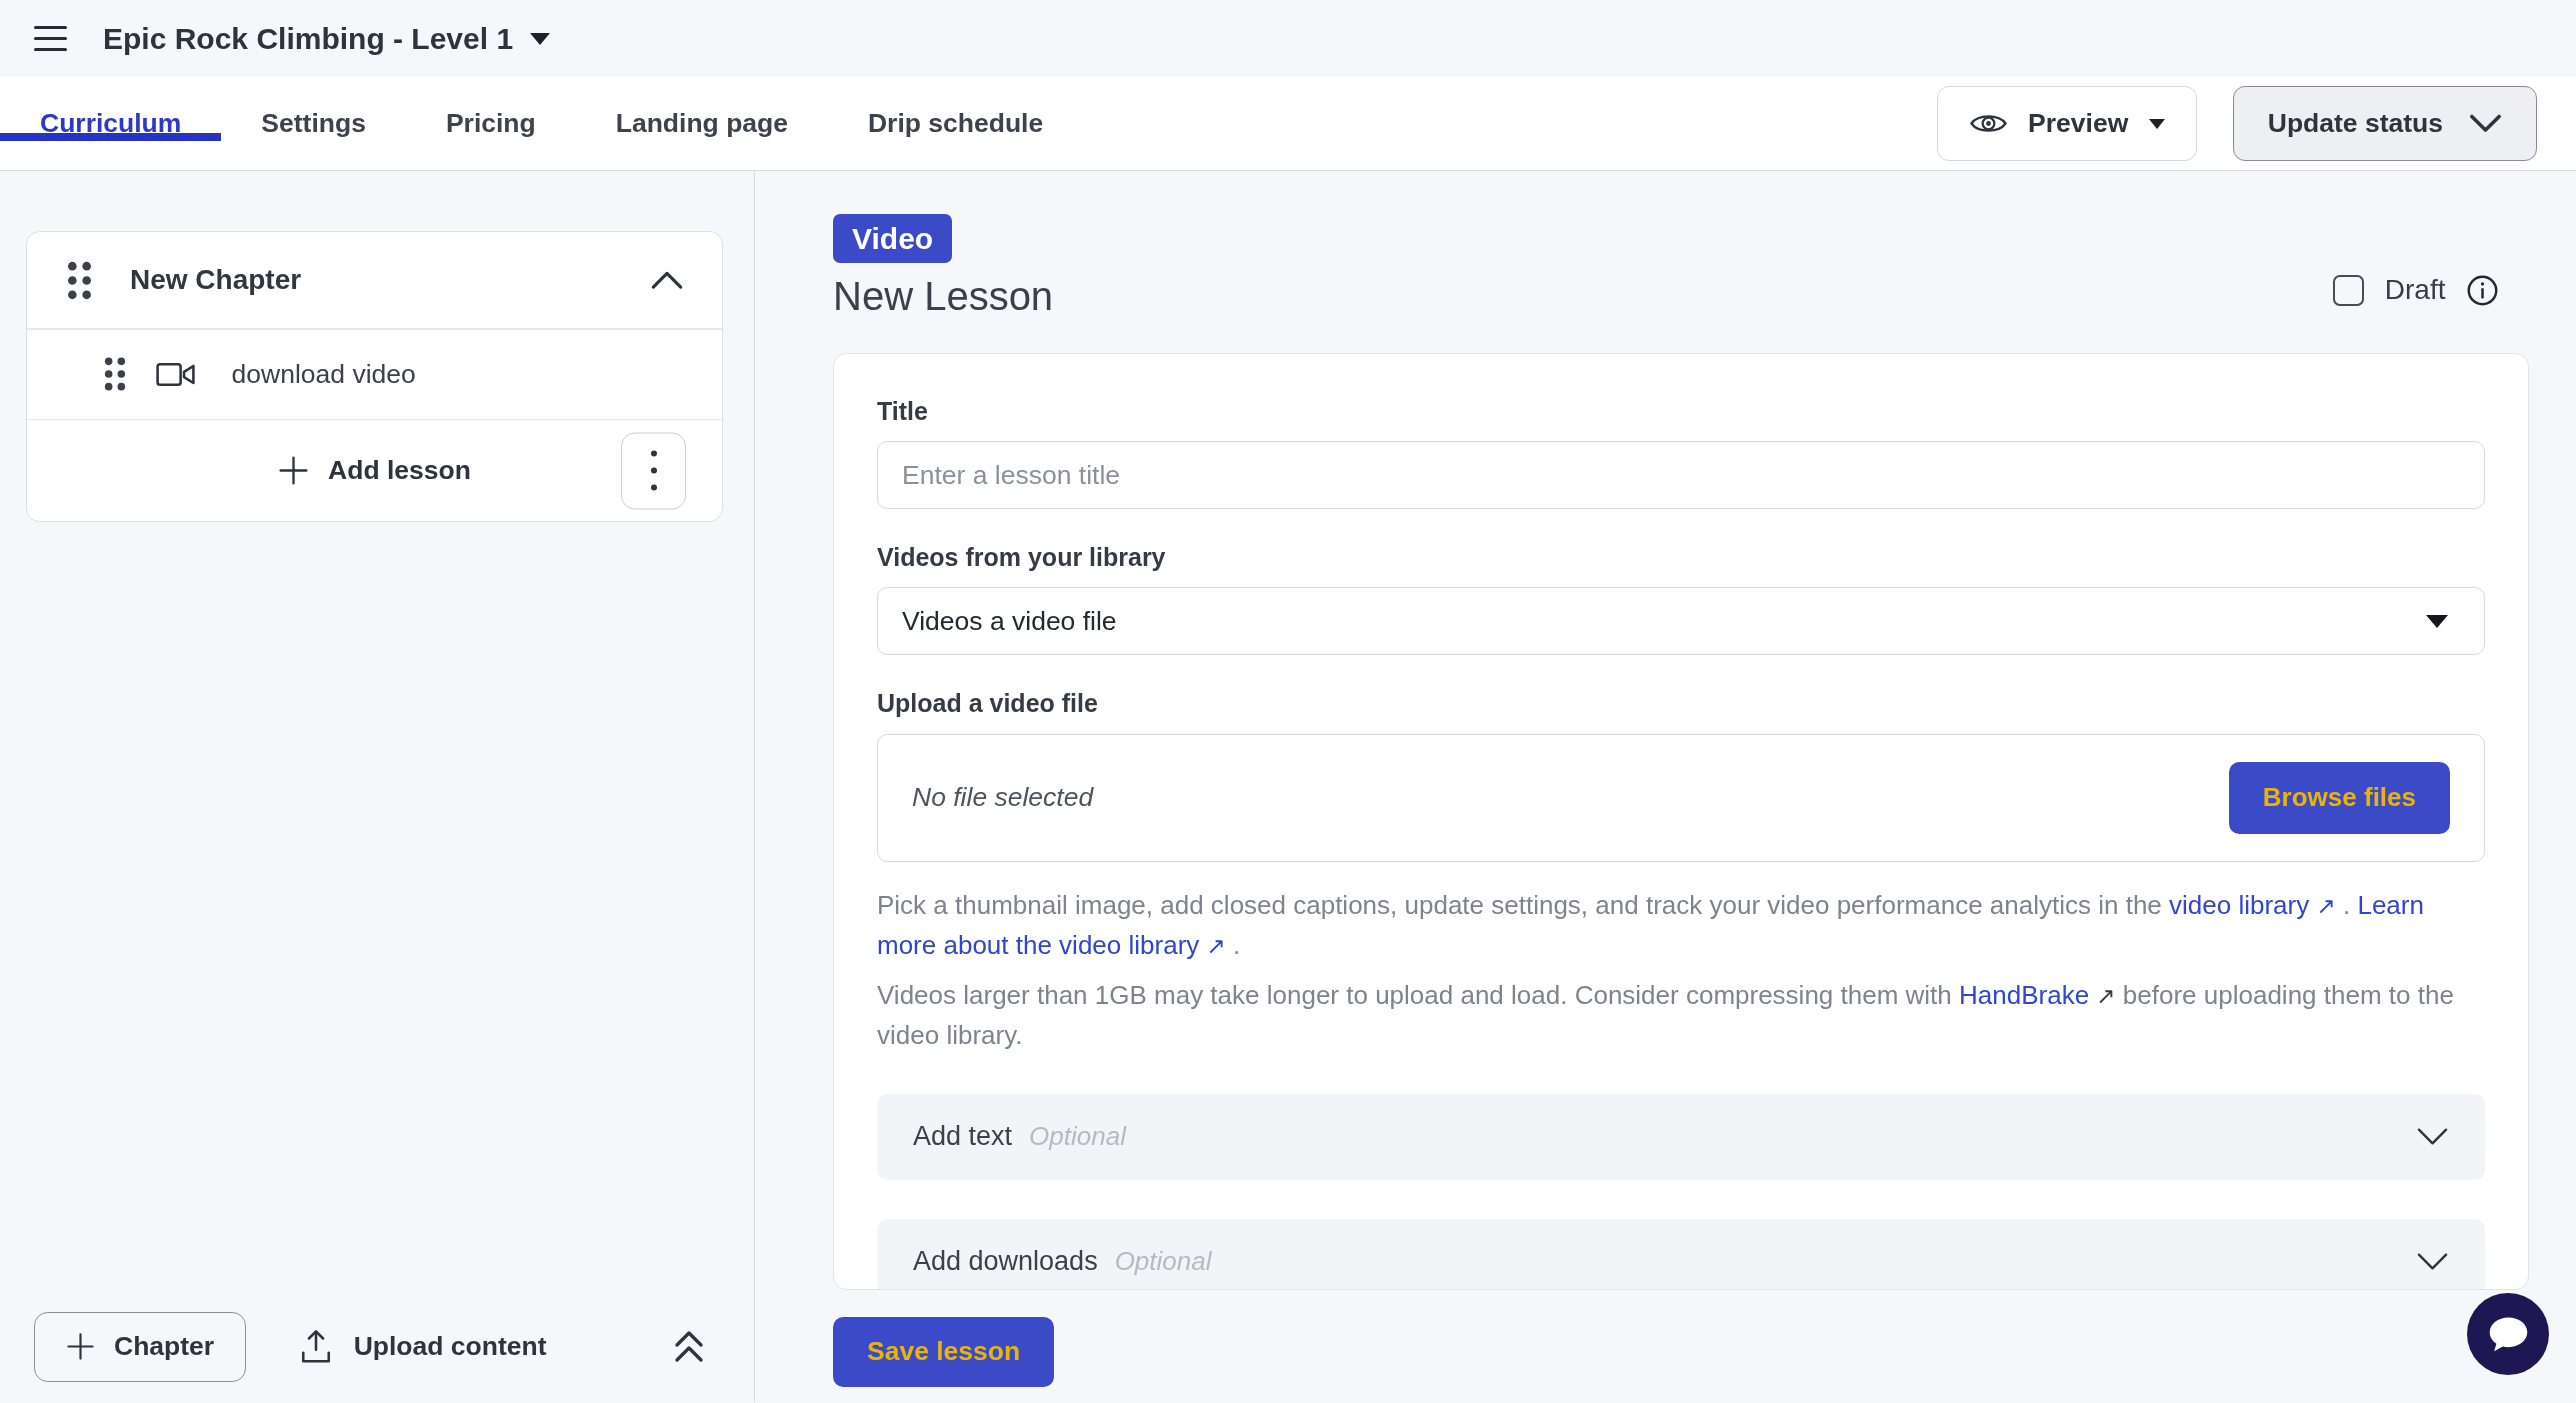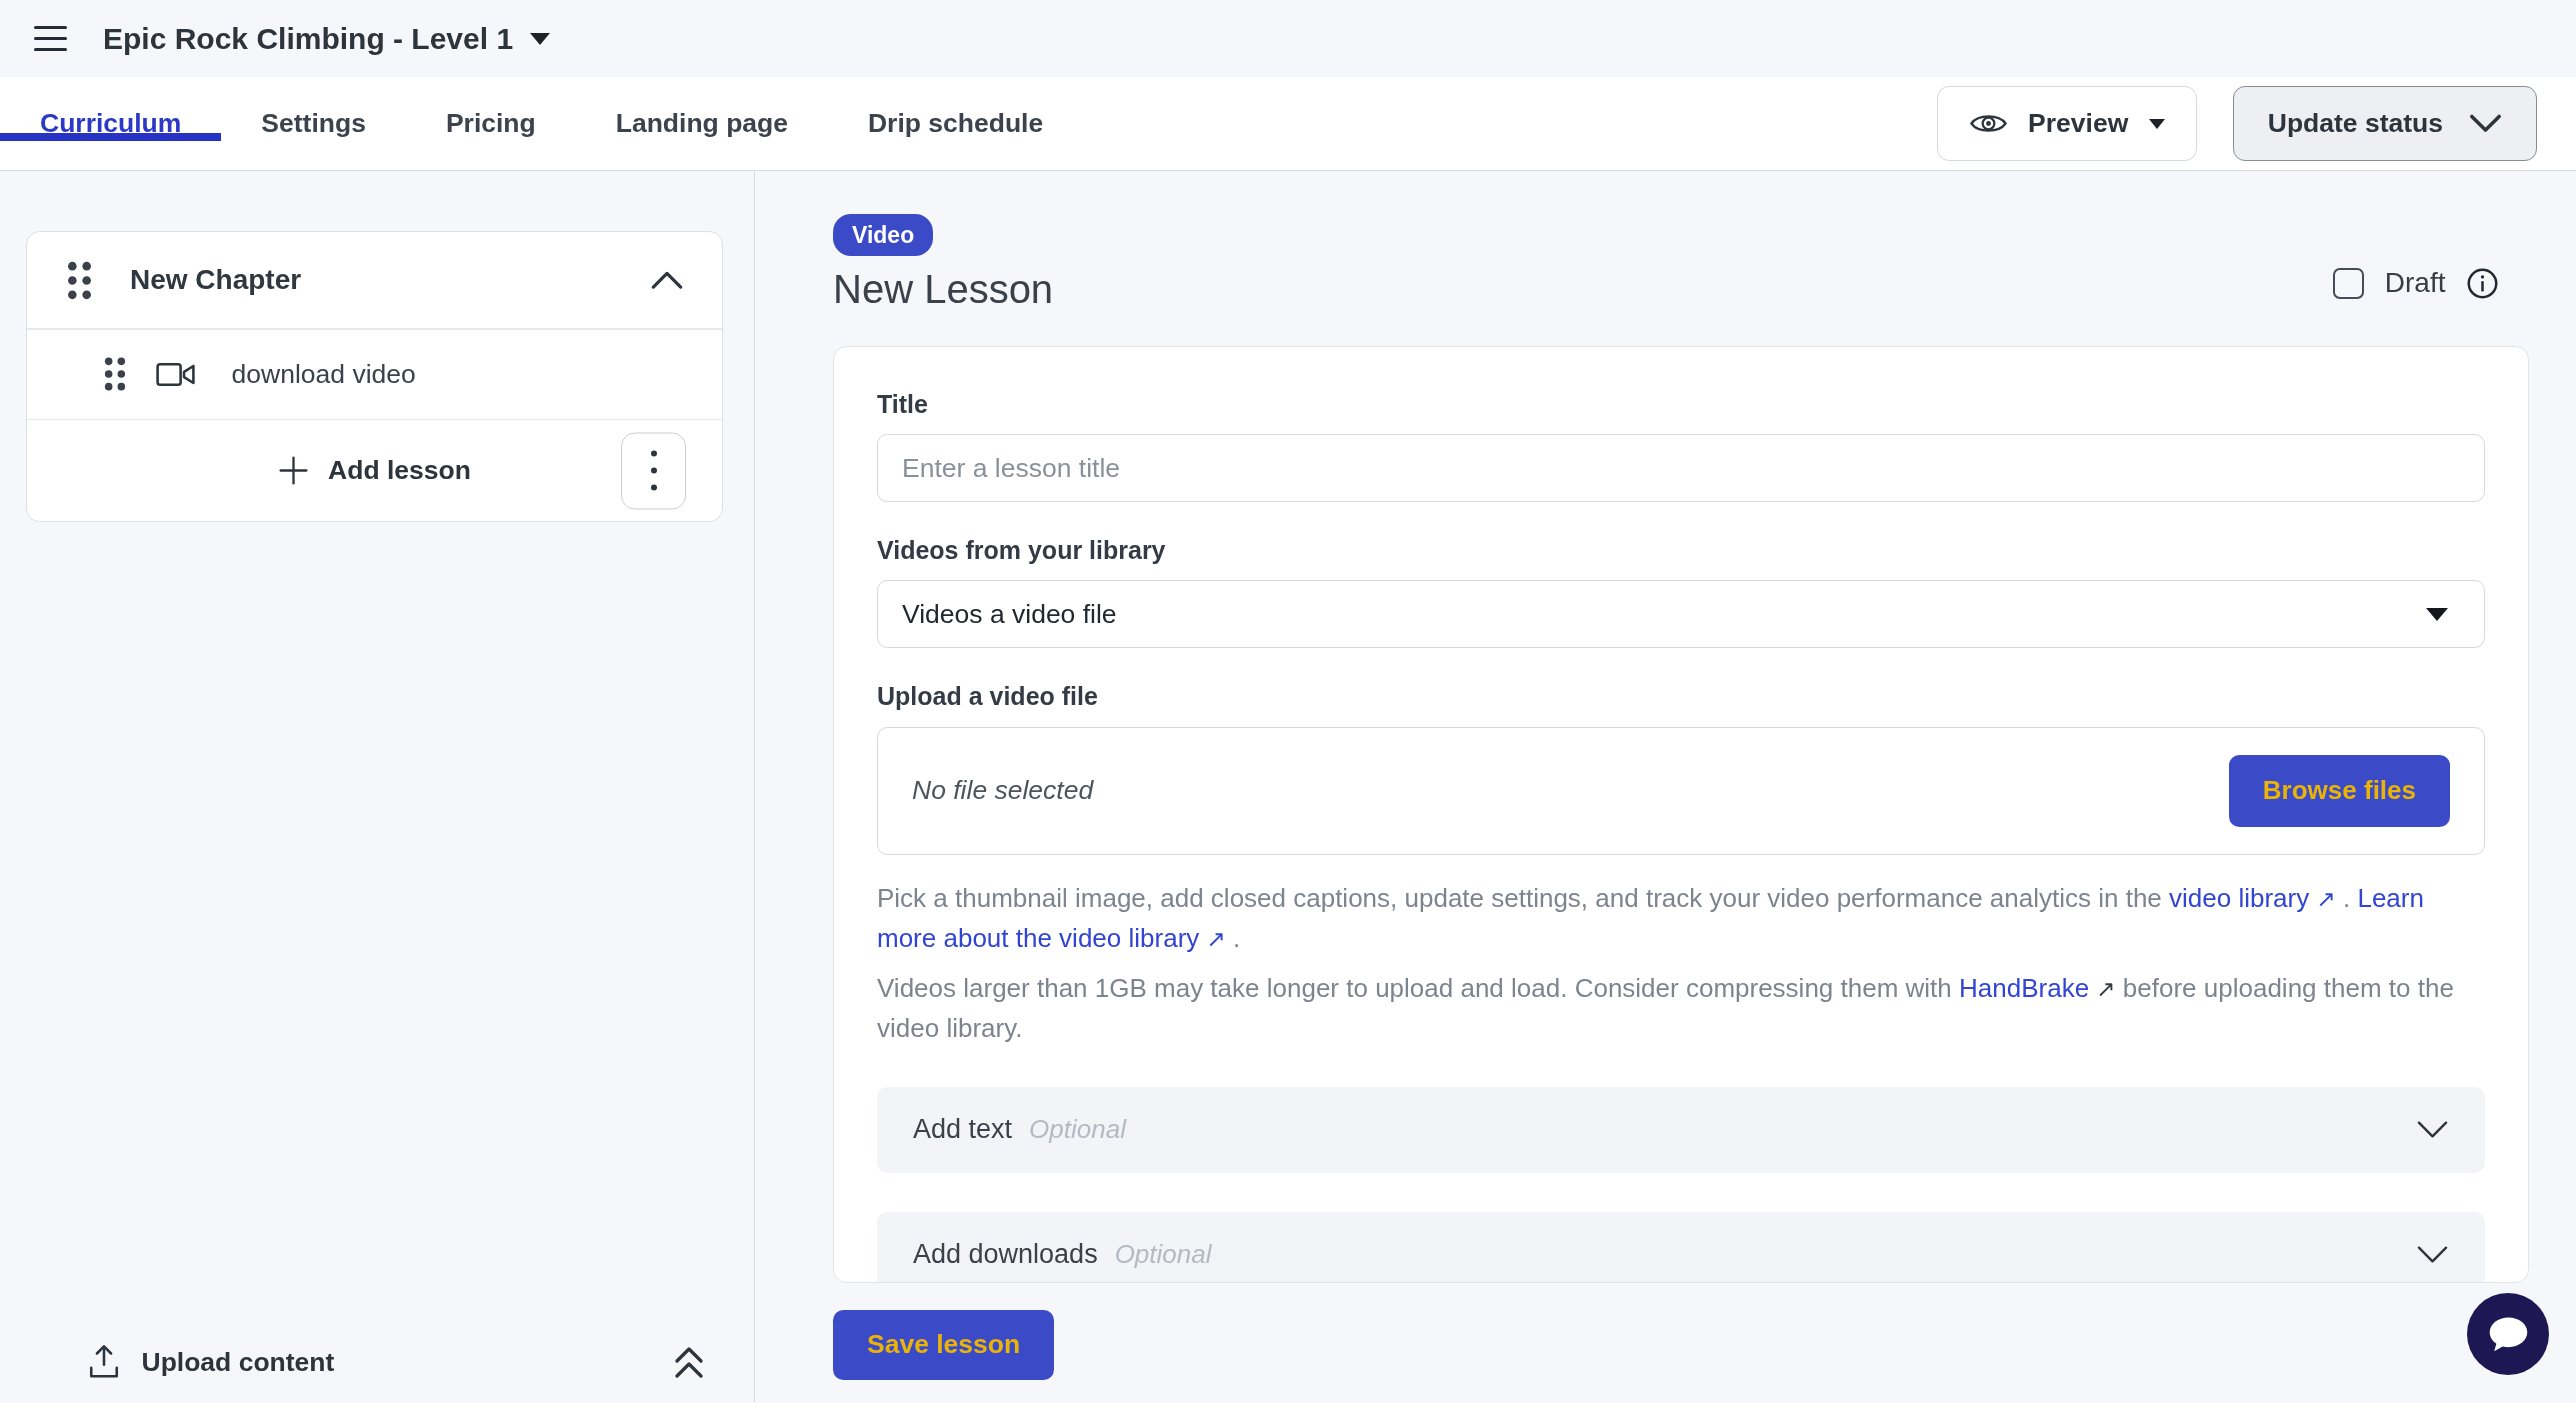--- a/index.html
+++ b/index.html
@@ -40,21 +40,21 @@
   .add-lesson { display:flex; align-items:center; gap:19px; font-size:26.5px; font-weight:700; color:#2d343c; cursor:pointer; }
   .kebab-btn { position:absolute; right:36px; top:50%; transform:translateY(-50%); width:65px; height:77px; border:1.7px solid #c9ccd2; border-radius:13.7px; background:#fff; display:flex; flex-direction:column; align-items:center; justify-content:center; gap:11px; cursor:pointer; }
   .kebab-btn i { width:6px; height:6px; border-radius:50%; background:#2d343c; }
   .sidebar-footer { position:absolute; left:34px; right:47px; bottom:20.5px; display:flex; align-items:center; }
   .btn-chapter { height:70px; border:1.7px solid #878e96; border-radius:13.7px; padding:0 31px; gap:19px; font-size:26.5px; background:transparent; }
   .upload-content { margin-left:53px; display:flex; align-items:center; gap:20.5px; font-size:26.5px; font-weight:700; color:#2d343c; cursor:pointer; }
   .collapse-btn { margin-left:auto; cursor:pointer; display:flex; }
   
   .main { flex:1; padding:43px 47px 0 78px; position:relative; }
   .lesson-header { display:flex; align-items:flex-end; justify-content:space-between; }
-  .badge { display:inline-block; background:#3b4bc8; color:#fff; font-size:23px; font-weight:700; padding:7.7px 19px; border-radius:18px; }
+  .badge { display:inline-block; background:#3b4bc8; color:#fff; font-size:30px; font-weight:700; padding:7.7px 19px; border-radius:7px; }
   .lesson-title { margin-top:10.3px; font-size:40px; font-weight:500; color:#3a414a;text-align:right; }
   .draft-group { display:flex; align-items:center; gap:20.5px; margin:0 30px 12px 0; }
   .checkbox { width:31px; height:31px; border:2.6px solid #454c55; border-radius:6.8px; background:transparent; cursor:pointer; }
   .draft-label { font-size:28px; color:#363d46; }
   
   .form-card { margin-top:34px; background:#fff; border:1.7px solid #e1e3e8; border-radius:13.7px; padding:43px; height:937px; overflow:hidden; }
   .f-label { font-size:25px; font-weight:700; color:#343b44; margin-bottom:15.4px; }
   .f-group { margin-bottom:34px; }
   .text-input { width:100%; height:68px; border:1.7px solid #d4d7db; border-radius:10.3px; padding:0 24px; font-size:26.5px; color:#2a3139; font-family:inherit; outline:none; background:#fff; }
   .text-input::placeholder { color:#8a919b; }
@@ -187,20 +187,28 @@
         </div>
         <div class="kebab-btn">
           <i></i>
             <i></i>
             <i></i>
         </div>
       </div>
     </div>
 
     <div class="sidebar-footer">
+      <div class="btn btn-chapter">
+        <span>
+          <svg width="29" height="29" viewBox="0 0 24 24" fill="none" stroke="#2d343c" stroke-width="1.8" stroke-linecap="round">
+            <path d="M12 2 v20 M2 12 h20"></path>
+          </svg>
+        </span>
+        <span>Chapter</span>
+      </div>
       <div class="upload-content">
         <span>
           <svg width="34" height="38" viewBox="0 0 24 26" fill="none" stroke="#2d343c" stroke-width="1.8" stroke-linecap="round" stroke-linejoin="round">
             <path d="M12 15 V2.5"></path>
             <path d="M7 7 L12 2 L17 7"></path>
             <path d="M3 17 v6 h18 v-6"></path>
           </svg>
         </span>
         <span>Upload content</span>
       </div>

